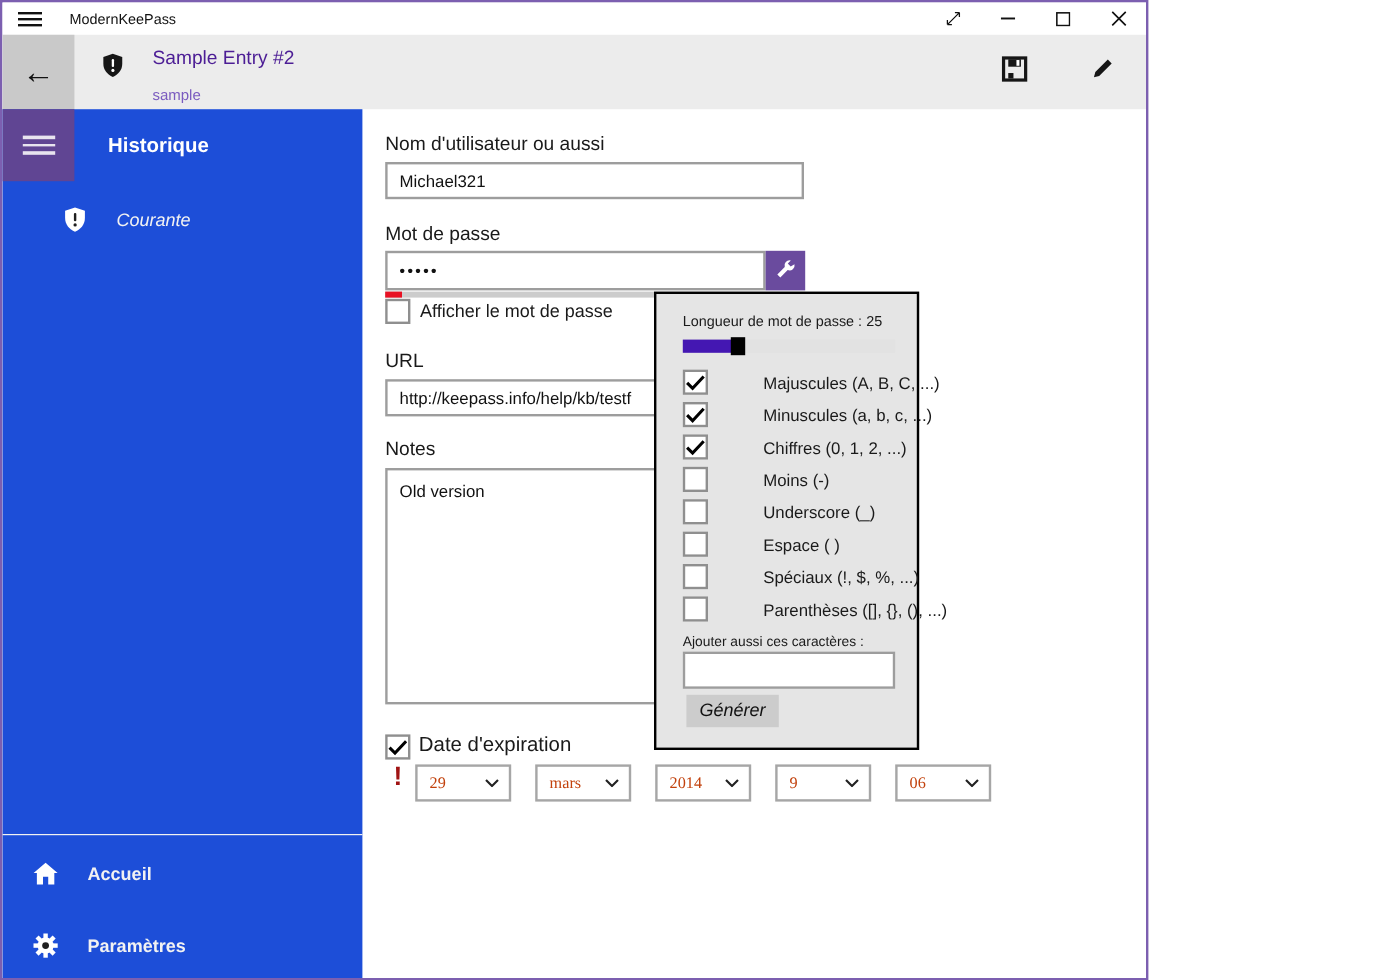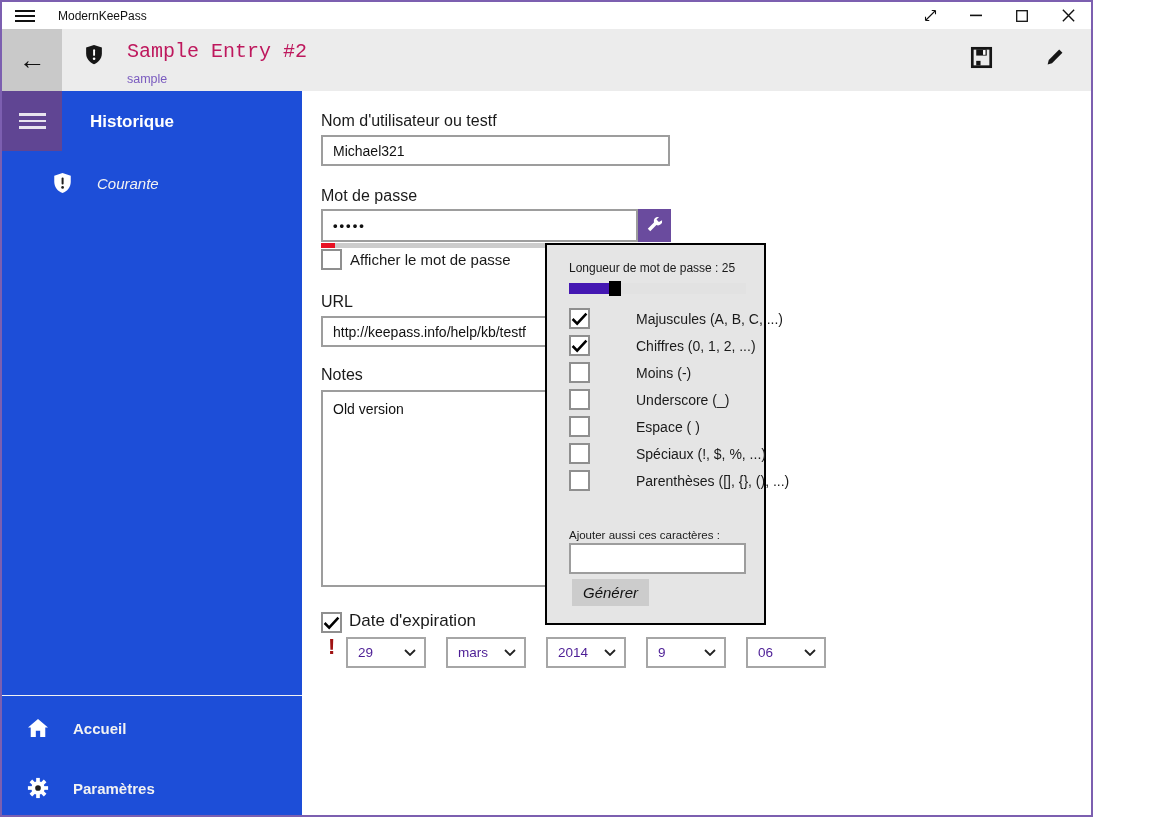--- a/index.html
+++ b/index.html
@@ -1,34 +1,34 @@
 <!DOCTYPE html>
 <html><head>
 <meta charset="utf-8">
 <style>
   * { margin:0; padding:0; box-sizing:border-box; }
   body { background:#fff; font-family:"Liberation Sans", sans-serif; }
   .window {
-    position:relative; width:1093px; height:817px;
+    position:relative; width:957px; height:817px;
     border:2px solid #7c5fb0; background:#fff; overflow:hidden;
     font-family:"Liberation Sans", sans-serif;
   }
   
   .titlebar { position:absolute; top:0; left:0; right:0; height:27px; background:#fff; display:flex; align-items:center; }
   .tb-burger { margin-left:13px; width:20px; display:flex; flex-direction:column; gap:3px; cursor:pointer; }
   .tb-burger span { display:block; height:2px; background:#111; }
   .tb-appname { margin-left:23px; font-size:12px; color:#111; }
   .tb-controls { margin-left:auto; display:flex; height:100%; }
   .tb-btn { width:46px; height:100%; display:flex; align-items:center; justify-content:center; cursor:pointer; }
   
   .appheader { position:absolute; top:27px; left:0; right:0; height:62px; background:#ececec; }
   .back-btn { position:absolute; left:0; top:0; width:60px; height:62px; background:#c9c9c9; border:none;
     font-size:27px; font-weight:bold; color:#111; display:flex; align-items:center; justify-content:center; cursor:pointer; }
   .hd-shield { position:absolute; left:83px; top:15px; }
-  .hd-title { position:absolute; left:125px; top:11px; font-size:20px; color:#be185d;font-family:Liberation Mono, monospace; }
+  .hd-title { position:absolute; left:125px; top:11px; font-size:16px; color:#4c1d95; }
   .hd-sub { position:absolute; left:125px; top:43px; font-size:12.5px; color:#7a5bbf; }
   .hd-icon-btn { position:absolute; top:17px; background:none; border:none; cursor:pointer; }
   .hd-save { right:98px; } .hd-edit { right:25px; }
   
   .sidebar { position:absolute; top:89px; left:0; width:300px; bottom:0; background:#1d4ed8; color:#fff; }
   .sb-burger { position:absolute; top:0; left:0; width:60px; height:60px; background:#604593; border:none;
     display:flex; flex-direction:column; justify-content:center; align-items:center; gap:4px; cursor:pointer; }
   .sb-burger span { display:block; width:27px; height:2.5px; background:#e8e4ef; }
   .sb-heading { position:absolute; left:88px; top:21px; font-size:17px; font-weight:bold; color:#fff; }
   .sb-item { position:absolute; left:0; width:100%; height:40px; display:flex; align-items:center; cursor:pointer; }
@@ -57,21 +57,21 @@
   .show-cbx { left:319px; top:247px; }
   .show-lab { left:348px; top:249px; font-size:15px; }
   .url-label { left:319px; top:291px; } .url-input { left:319px; top:314px; width:349px; height:31px; }
   .notes-label { left:319px; top:364px; }
   .notes-area { left:319px; top:388px; width:349px; height:197px; resize:none; padding:9px 10px; font-size:14px; }
   .exp-cbx { left:319px; top:610px; }
   .exp-lab { left:347px; top:609px; font-size:17px; }
   .warn { position:absolute; left:326px; top:632px; font-size:22px; font-weight:bold; color:#a01313; }
   .dd { position:absolute; top:635px; width:80px; height:31px; border:2px solid #a6a6a6; background:#fff;
     display:flex; align-items:center; cursor:pointer; }
-  .dd-val { margin-left:10px; font-size:13.5px; color:#4c1d95; flex:1; }
+  .dd-val { margin-left:10px; font-size:13.5px; color:#c2410c; flex:1;font-family:Liberation Serif, serif; }
   .dd svg { margin-right:8px; }
   .dd-day { left:344px; } .dd-month { left:444px; } .dd-year { left:544px; } .dd-hour { left:644px; } .dd-min { left:744px; }
   
   .popup { position:absolute; left:543px; top:241px; width:221px; height:382px; background:#e5e5e5;
     border:2px solid #000; z-index:5; }
   .gp-lenlab { position:absolute; left:22px; top:16px; font-size:12px; color:#1a1a1a; }
   .gp-slider { position:absolute; left:22px; top:38px; width:177px; height:11px; background:#e2e2e2; cursor:pointer; }
   .gp-fill { position:absolute; left:0; top:0; height:11px; background:#4417b2; }
   .gp-handle { position:absolute; top:-2px; width:12px; height:15px; background:#000; margin-left:-2px; cursor:pointer; }
   .gp-options { position:absolute; left:22px; top:60px; right:6px; }
@@ -192,21 +192,21 @@
               <rect x="10" y="1" width="4" height="22" transform="rotate(-45 12 12)"></rect>
               <circle cx="12" cy="12" r="7.3"></circle>
             </g>
             <circle cx="12" cy="12" r="3.1" fill="#1f1f1f"></circle>
           </svg>
       </span>
       <span class="sb-lab">Paramètres</span>
     </div>
   </div>
 
-  <div class="lbl u-label">Nom d'utilisateur ou testf</div>
+  <div class="lbl u-label">Nom d'utilisateur ou aussi</div>
   <input class="tbox u-input" value="Michael321" style="">
 
   <div class="lbl p-label">Mot de passe</div>
   <input class="tbox p-input" value="•••••" style="">
   <button class="wrench-btn">
     <span>
       <svg width="17" height="17" viewBox="0 0 24 24">
           <path d="M22.7 5.9a6 6 0 0 1-8 6.9L6 21.5 2.5 18l8.7-8.7a6 6 0 0 1 7.2-7.8l-3.6 3.6 3.4 3.4z" fill="#fff"></path>
         </svg>
     </span>
@@ -280,20 +280,28 @@
             </svg>
           </div>
         <span class="gp-olab">Majuscules (A, B, C, ...)</span>
       </div>
       <div class="gp-row">
         <div class="cbx checked">
             <svg width="17" height="14" viewBox="0 0 16 13">
               <path d="M1.5 6.5l4.3 4.3L14.5 1.5" stroke="#000" stroke-width="2.4" fill="none"></path>
             </svg>
           </div>
+        <span class="gp-olab">Minuscules (a, b, c, ...)</span>
+      </div>
+      <div class="gp-row">
+        <div class="cbx checked">
+            <svg width="17" height="14" viewBox="0 0 16 13">
+              <path d="M1.5 6.5l4.3 4.3L14.5 1.5" stroke="#000" stroke-width="2.4" fill="none"></path>
+            </svg>
+          </div>
         <span class="gp-olab">Chiffres (0, 1, 2, ...)</span>
       </div>
       <div class="gp-row">
         <div class="cbx"></div>
         <span class="gp-olab">Moins (-)</span>
       </div>
       <div class="gp-row">
         <div class="cbx"></div>
         <span class="gp-olab">Underscore (_)</span>
       </div>

